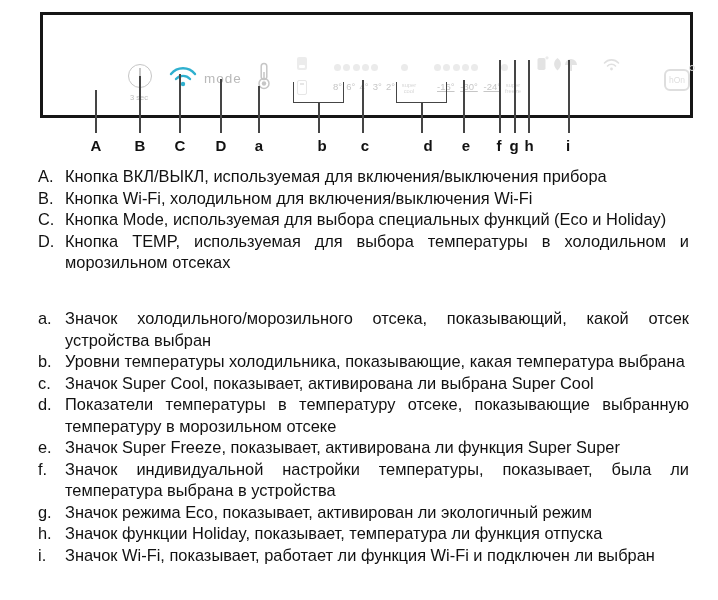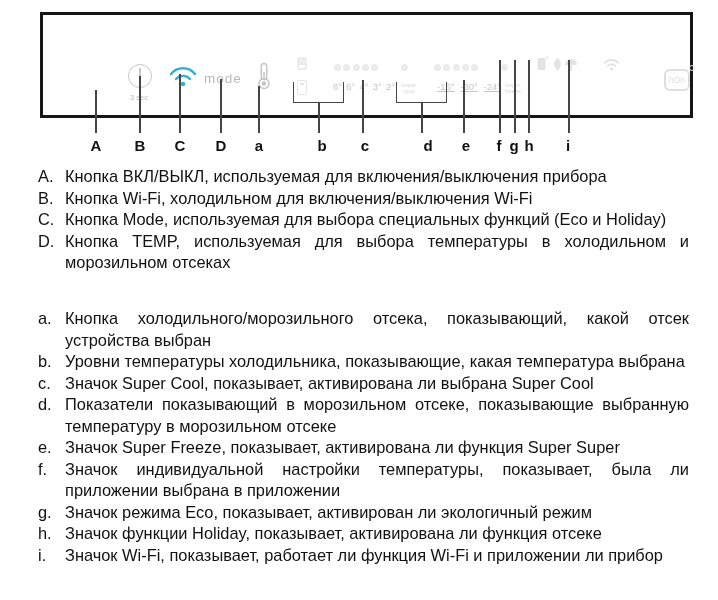--- a/index.html
+++ b/index.html
@@ -192,47 +192,47 @@
       <span class="text">Кнопка Mode, используемая для выбора специальных функций (Eco и Holiday)</span>
     </div>
     <div class="legend-item">
       <span class="marker">D.</span>
       <span class="text">Кнопка TEMP, используемая для выбора температуры в холодильном и морозильном отсеках</span>
     </div>
   </div>
 <div class="legend legend-bottom">
     <div class="legend-item">
       <span class="marker">a.</span>
-      <span class="text">Кнопка холодильного/морозильного отсека, показывающий, какой отсек устройства выбран</span>
+      <span class="text">Значок холодильного/морозильного отсека, показывающий, какой отсек устройства выбран</span>
     </div>
     <div class="legend-item">
       <span class="marker">b.</span>
       <span class="text">Уровни температуры холодильника, показывающие, какая температура выбрана</span>
     </div>
     <div class="legend-item">
       <span class="marker">c.</span>
       <span class="text">Значок Super Cool, показывает, активирована ли выбрана Super Cool</span>
     </div>
     <div class="legend-item">
       <span class="marker">d.</span>
-      <span class="text">Показатели показывающий в морозильном отсеке, показывающие выбранную температуру в морозильном отсеке</span>
+      <span class="text">Показатели температуры в температуру отсеке, показывающие выбранную температуру в морозильном отсеке</span>
     </div>
     <div class="legend-item">
       <span class="marker">e.</span>
       <span class="text">Значок Super Freeze, показывает, активирована ли функция Super Super</span>
     </div>
     <div class="legend-item">
       <span class="marker">f.</span>
-      <span class="text">Значок индивидуальной настройки температуры, показывает, была ли приложении выбрана в приложении</span>
+      <span class="text">Значок индивидуальной настройки температуры, показывает, была ли температура выбрана в устройства</span>
     </div>
     <div class="legend-item">
       <span class="marker">g.</span>
       <span class="text">Значок режима Eco, показывает, активирован ли экологичный режим</span>
     </div>
     <div class="legend-item">
       <span class="marker">h.</span>
-      <span class="text">Значок функции Holiday, показывает, активирована ли функция отсеке</span>
+      <span class="text">Значок функции Holiday, показывает, температура ли функция отпуска</span>
     </div>
     <div class="legend-item">
       <span class="marker">i.</span>
-      <span class="text">Значок Wi-Fi, показывает, работает ли функция Wi-Fi и приложении ли прибор</span>
+      <span class="text">Значок Wi-Fi, показывает, работает ли функция Wi-Fi и подключен ли выбран</span>
     </div>
   </div>
 
 </body></html>

